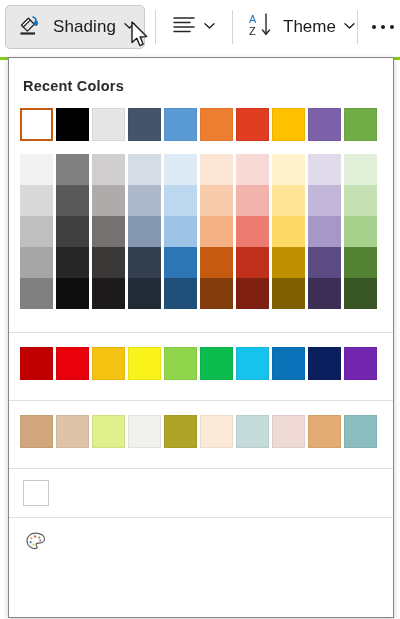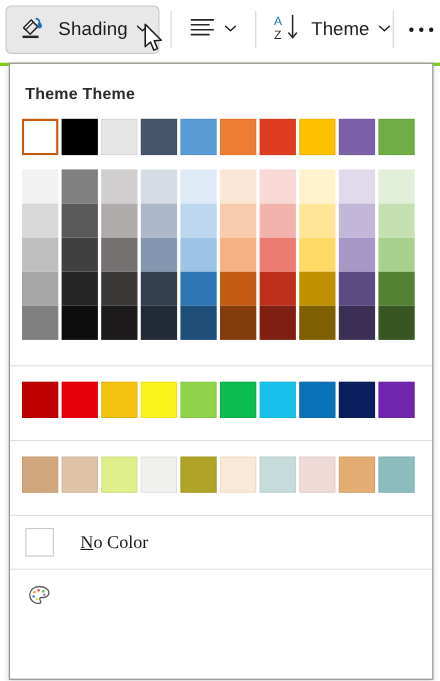--- a/index.html
+++ b/index.html
@@ -270,21 +270,21 @@
     <span class="dots">
         <i></i>
         <i></i>
         <i></i>
       </span>
   </div>
 </div>
 
 <div id="color-panel">
 
-  <div class="section-title" style="margin-top:20px;">Theme Theme</div>
+  <div class="section-title" style="margin-top:20px;">Recent Colors</div>
 
   <div class="swatch-row" id="theme-base-row" style="margin-top:14px;">
       <div class="swatch selected" style="background: rgb(255, 255, 255);"></div>
       <div class="swatch" style="background: rgb(0, 0, 0);"></div>
       <div class="swatch" style="background: rgb(231, 230, 230);"></div>
       <div class="swatch" style="background: rgb(68, 84, 106);"></div>
       <div class="swatch" style="background: rgb(91, 155, 213);"></div>
       <div class="swatch" style="background: rgb(237, 125, 49);"></div>
       <div class="swatch" style="background: rgb(224, 60, 33);"></div>
       <div class="swatch" style="background: rgb(255, 192, 0);"></div>
@@ -396,21 +396,20 @@
       <div class="swatch" style="background: rgb(226, 172, 114);"></div>
       <div class="swatch" style="background: rgb(139, 188, 190);"></div>
     </div>
 
   <div class="hr" style="margin-top:20px;"></div>
 
   <div class="menu-row">
     <span class="menu-icon">
         <span class="nocolor-box"></span>
       </span>
-    <span class="menu-label"><span class="acc">N</span><span>o Color</span></span>
   </div>
 
   <div class="hr"></div>
 
   <div class="menu-row">
     <span class="menu-icon">
       <svg width="24" height="24" viewBox="0 0 24 24">
         <path d="M11.6 3.2 C6.5 3.2 3.0 6.5 3.0 11.0 C3.0 15.3 6.6 18.6 11.0 18.6 C12.3 18.6 13.1 18.0 13.1 17.0 C13.1 16.5 12.9 16.1 12.6 15.8 C12.3 15.4 12.1 15.0 12.1 14.6 C12.1 13.8 12.8 13.2 13.7 13.2 L15.4 13.2 C18.3 13.2 20.5 11.2 20.5 8.8 C20.5 5.7 16.6 3.2 11.6 3.2 Z" fill="#ffffff" stroke="#5c5c5c" stroke-width="1.2"></path>
         <circle cx="7.3" cy="8.3" r="1.15" fill="#E8A33D"></circle>
         <circle cx="11.1" cy="6.5" r="1.15" fill="#D94F4F"></circle>

